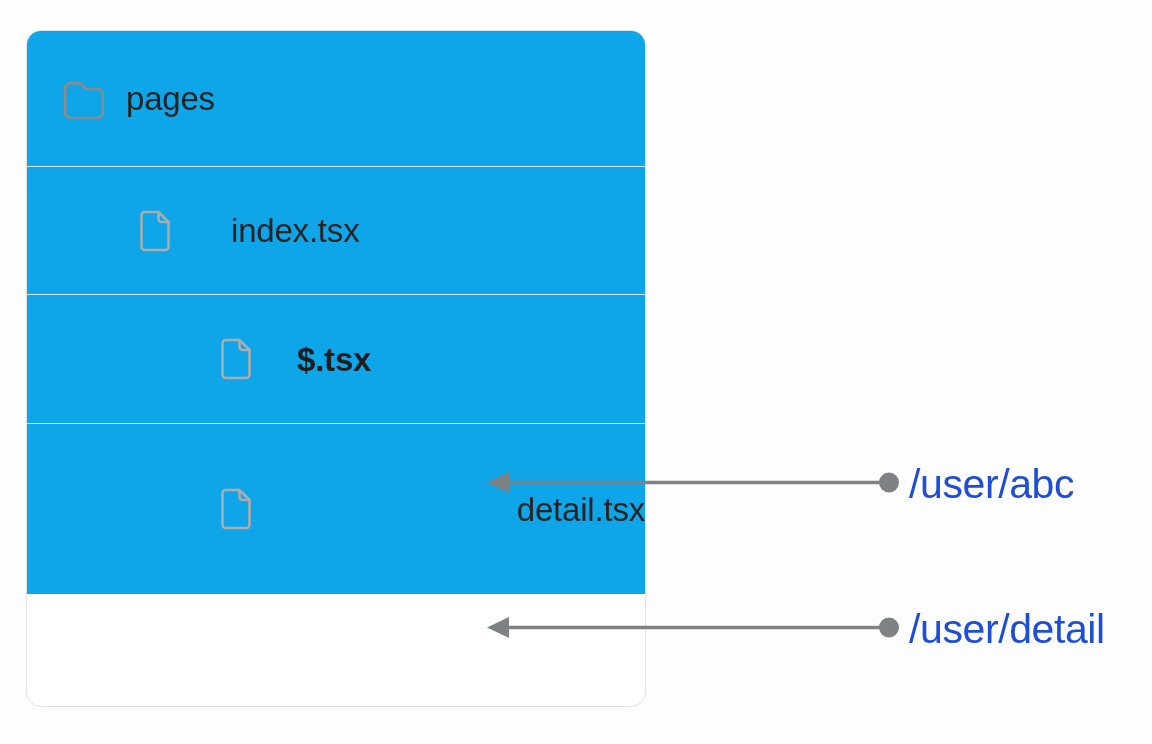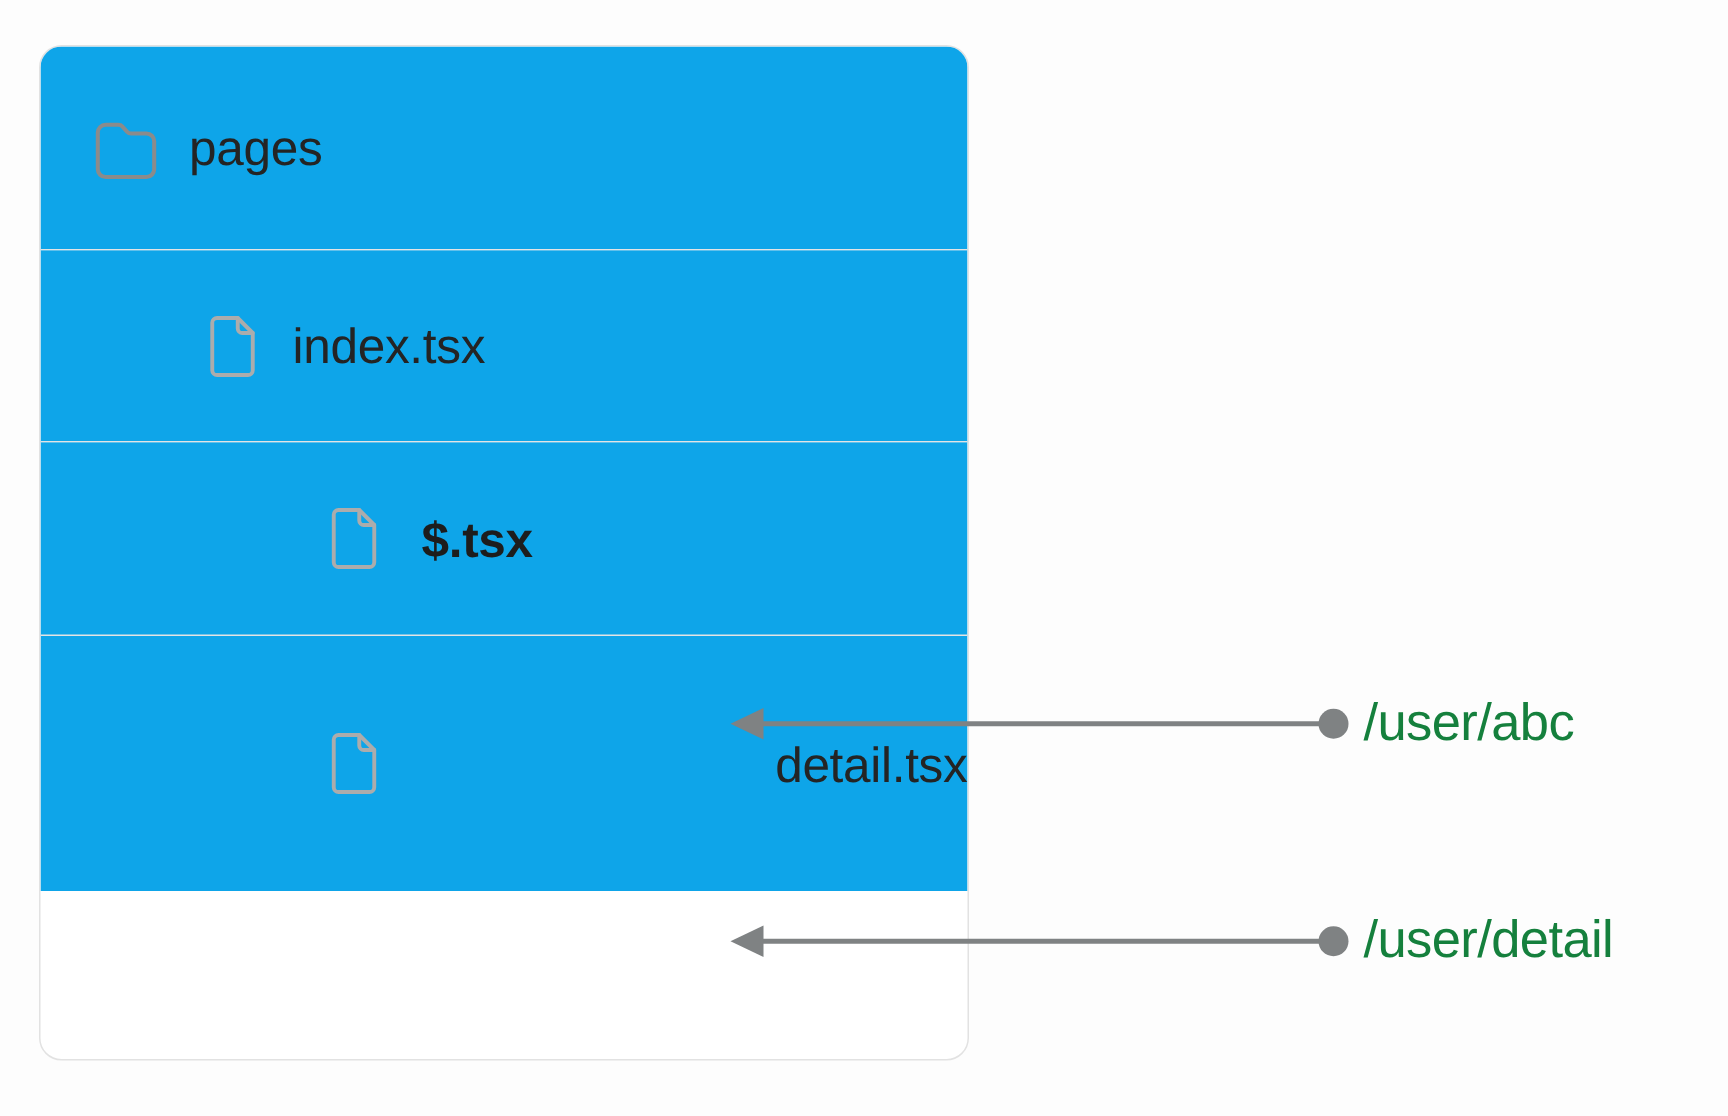--- a/index.html
+++ b/index.html
@@ -55,21 +55,21 @@
   }
 
   
   .row-h-136 { height: 136px; }
   .row-h-128 { height: 128px; }
   .row-h-114 { height: 114px; }
   .row-h-129 { height: 129px; }
   .row-h-170 { height: 170px; }
 
   .indent-0 { padding-left: 34px; }
-  .indent-1 { padding-left: 105px; }
+  .indent-1 { padding-left: 105px; gap: 36px; }
   .indent-2 { padding-left: 186px; }
 
   .row-icon {
     width: 46px;
     height: 46px;
     flex: 0 0 auto;
     display: block;
   }
   .row-icon svg {
     display: block;
@@ -80,21 +80,21 @@
   .row-label {
     font-size: 33px;
     line-height: 1;
     color: #242424;
     letter-spacing: -0.2px;
     white-space: nowrap;
   }
   .gap-folder-pages { margin-left: 19px; }
   .gap-file-index   { margin-left: 17px; }
   .gap-folder-user  { margin-left: 23px; }
-  .gap-file-dollar  { margin-left: 22px; }
+  .gap-file-dollar  { margin-left: 38px; }
   .gap-file-detail  { margin-left: 17px; }
 
   .row-label.bold {
     font-weight: bold;
     color: #1d1d1d;
   }
 
   
   .annotations {
     position: absolute;
@@ -106,23 +106,23 @@
   }
   .annotations svg {
     display: block;
     width: 1152px;
     height: 744px;
     overflow: visible;
   }
 
   .anno-label {
     position: absolute;
-    font-size: 35px;
+    font-size: 41px;
     line-height: 1;
-    color: #15803d;
+    color: #1d4ed8;
     letter-spacing: -0.4px;
     white-space: nowrap;
   }
   .anno-label-abc {
     left: 909px;
     top: 464px;
   }
   .anno-label-detail {
     left: 909px;
     top: 609px;

